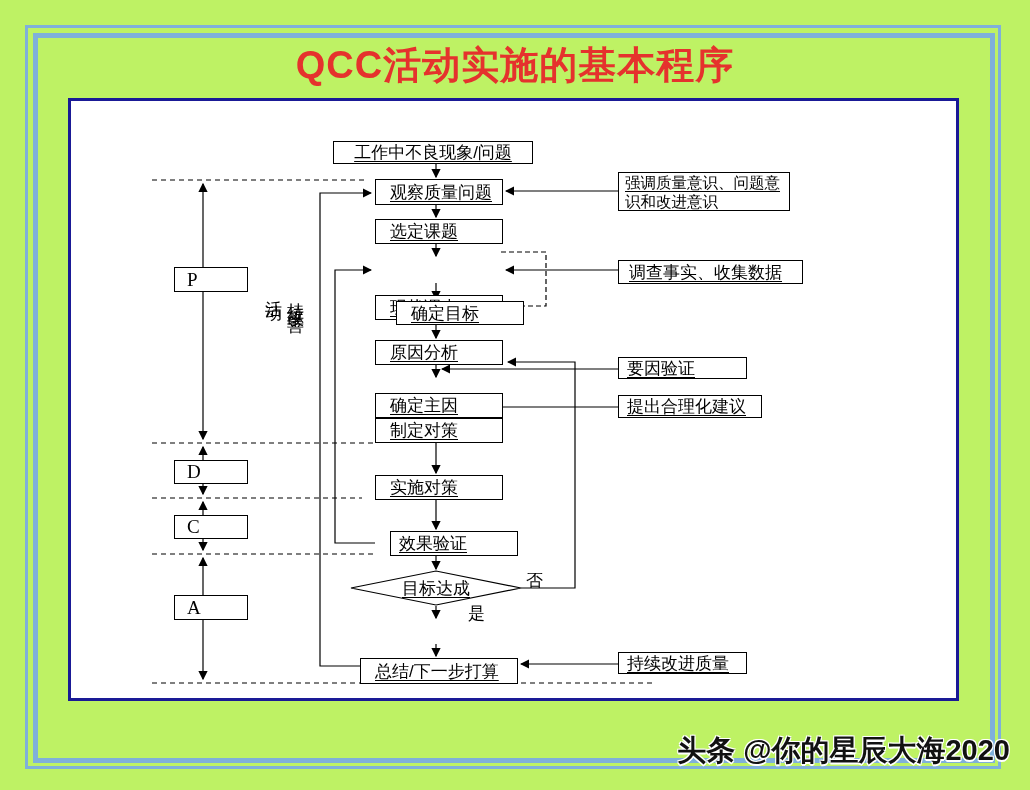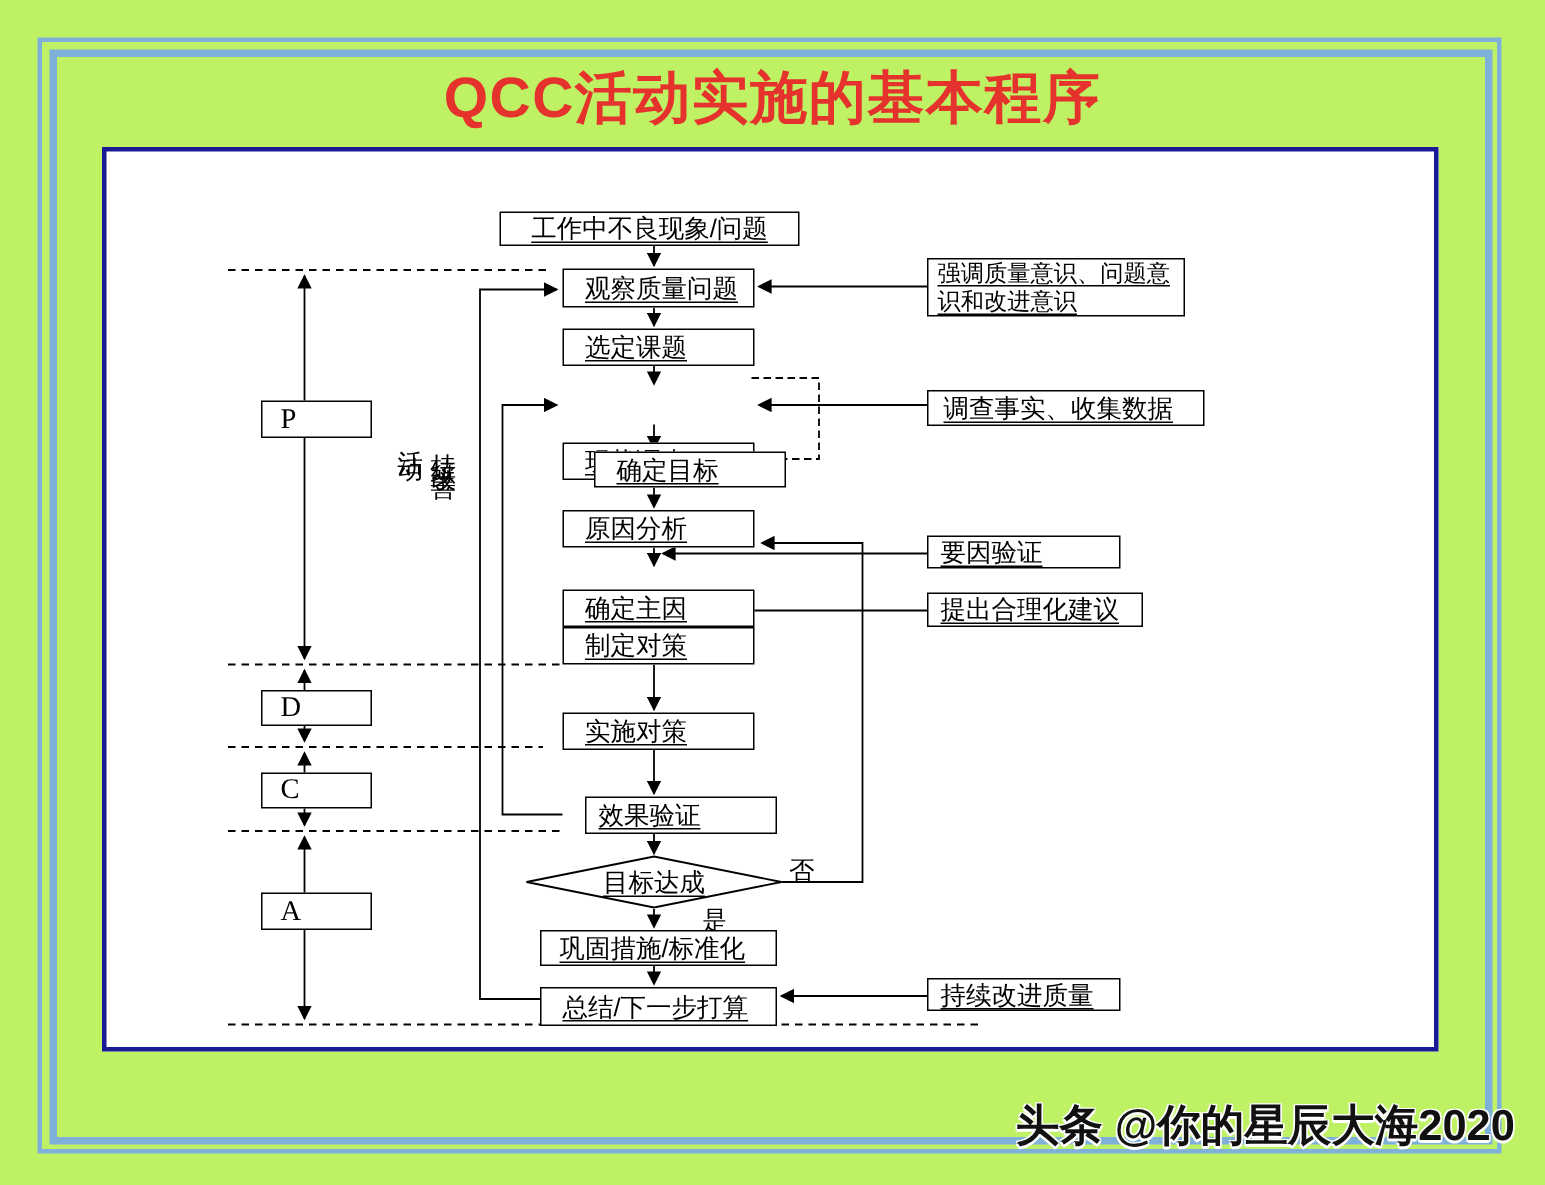--- a/index.html
+++ b/index.html
@@ -126,23 +126,20 @@
       <span>实施对策</span>
     </div>
   <div class="fbox" style="left:390px;top:531px;width:128px;height:25px;padding-left:8px;">
       <span>效果验证</span>
     </div>
 
   <div class="lbl" style="left:370px;top:577px;width:132px;text-align:center;text-decoration:underline;text-underline-offset:3px;">目标达成</div>
   <div class="lbl" style="left:468px;top:602px;">是</div>
   <div class="lbl" style="left:526px;top:569px;">否</div>
 
-  <div class="fbox" style="left:360px;top:620px;width:158px;height:24px;padding-left:12px;">
-      <span>巩固措施/标准化</span>
-    </div>
   <div class="fbox" style="left:360px;top:658px;width:158px;height:26px;padding-left:14px;">
       <span>总结/下一步打算</span>
     </div>
 
   <div class="fbox wrap" style="left:618px;top:172px;width:172px;height:39px;padding-left:6px;font-size:15.5px;line-height:19px;">
       <span>强调质量意识、问题意识和改进意识</span>
     </div>
   <div class="fbox" style="left:618px;top:260px;width:185px;height:24px;padding-left:10px;">
       <span>调查事实、收集数据</span>
     </div>

